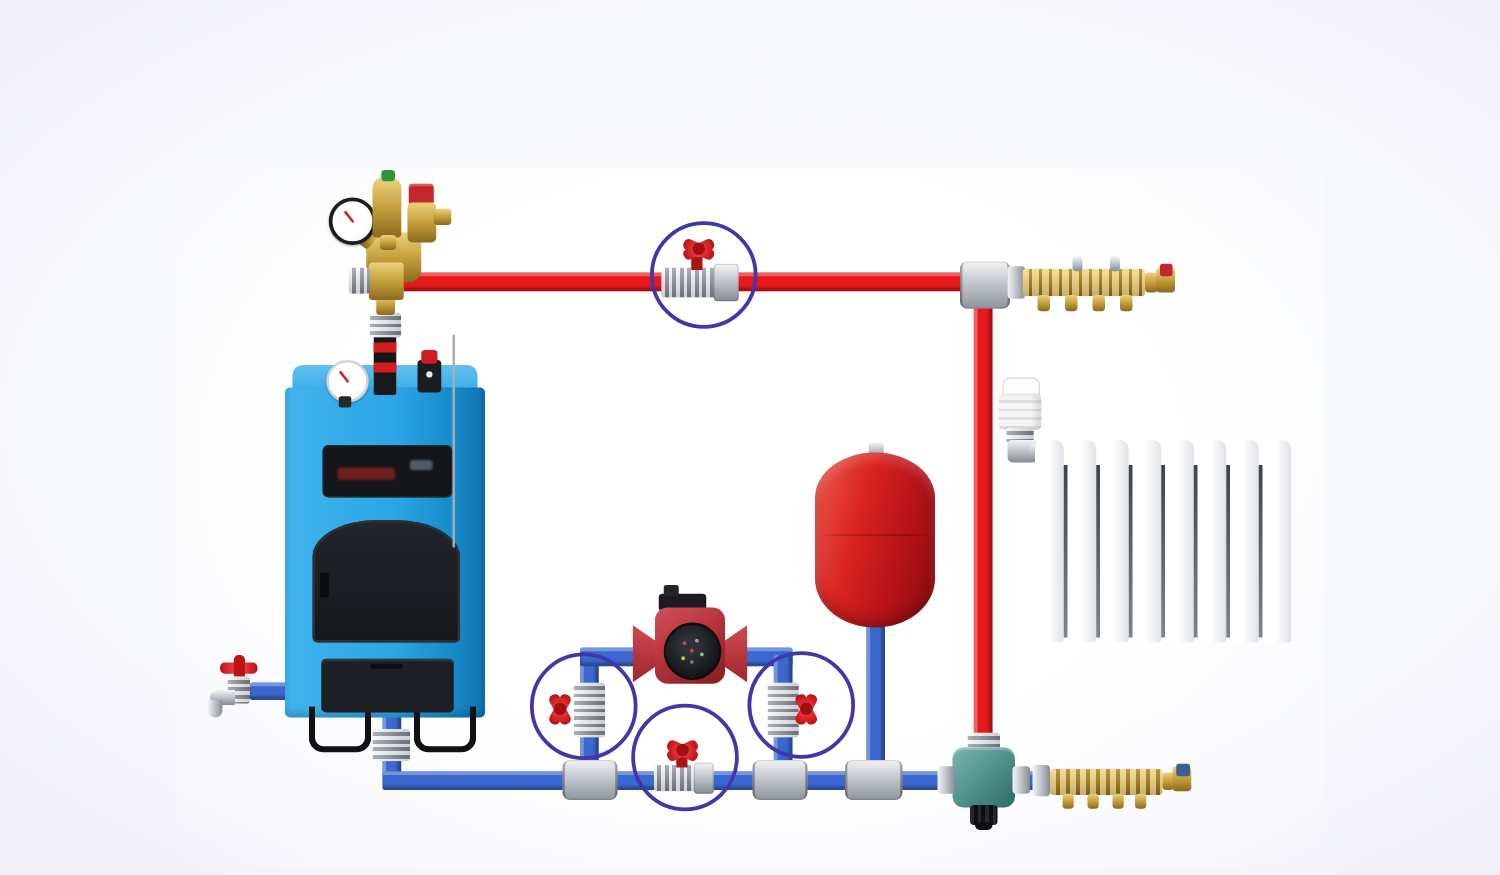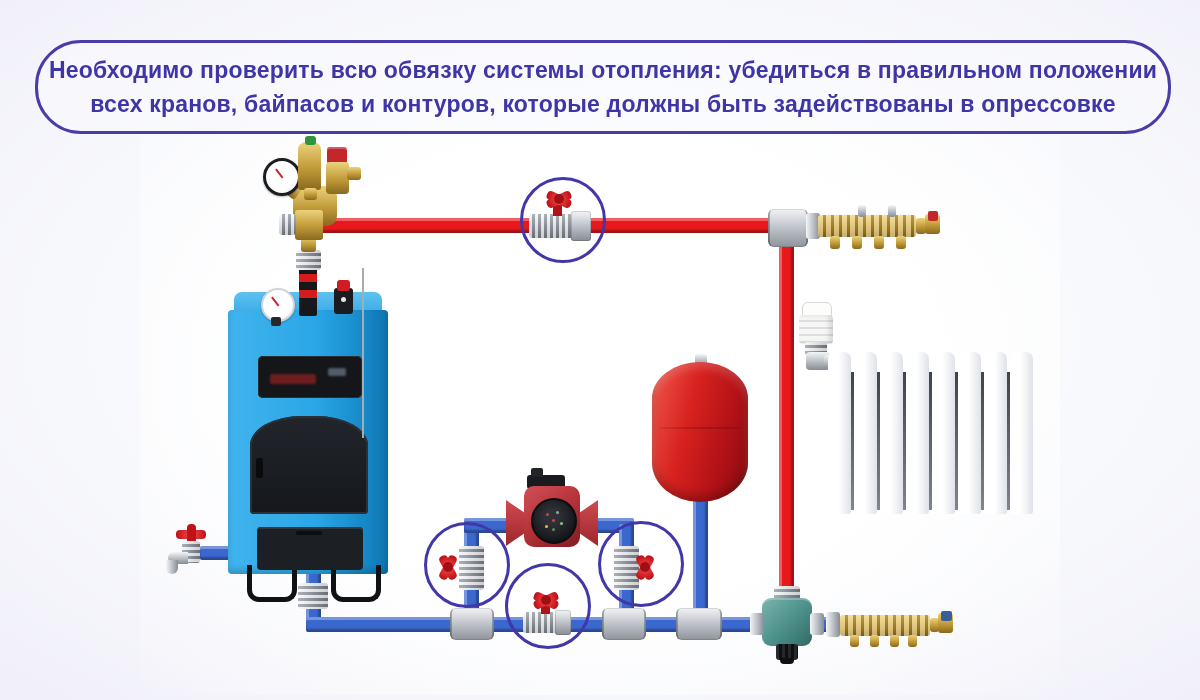--- a/index.html
+++ b/index.html
@@ -40,24 +40,20 @@
   .dial{border-radius:50%;background:radial-gradient(circle at 40% 35%,#ffffff 60%,#e8e8ea 100%);}
   .needle{position:absolute;left:50%;top:18%;width:2px;height:11px;margin-left:-1px;background:#c62828;transform:rotate(-38deg);transform-origin:50% 90%;}
   .pumpdots{position:absolute;width:3px;height:3px;border-radius:50%;background:#e04040;
     box-shadow:8px 3px 0 #7fc97f,-7px 6px 0 #d6c34a,4px -8px 0 #9aa0a8,-6px -6px 0 #b05050,0 9px 0 #5a8f5a;}
 </style>
 </head>
 <body>
 
 <div class="stage">
 
-  <div class="abs banner">
-    <div>Необходимо проверить всю обвязку системы отопления: убедиться в правильном положении</div>
-    <div>всех кранов, байпасов и контуров, которые должны быть задействованы в опрессовке</div>
-  </div>
 
   <div class="abs" style="left:140px;top:135px;width:920px;height:560px;background:radial-gradient(ellipse at 50% 42%,#ffffff 48%,rgba(255,255,255,0) 100%);"></div>
 
   <div class="abs ph red" style="left:316px;top:218px;width:460px;height:15px;"></div>
   <div class="abs pv red" style="left:779px;top:240px;width:15px;height:350px;"></div>
   <div class="abs pv blue" style="left:306px;top:570px;width:15px;height:52px;"></div>
   <div class="abs ph blue" style="left:306px;top:617px;width:450px;height:15px;"></div>
   <div class="abs pv blue" style="left:464px;top:524px;width:15px;height:98px;"></div>
   <div class="abs ph blue" style="left:464px;top:518px;width:170px;height:15px;"></div>
   <div class="abs pv blue" style="left:619px;top:524px;width:15px;height:98px;"></div>

